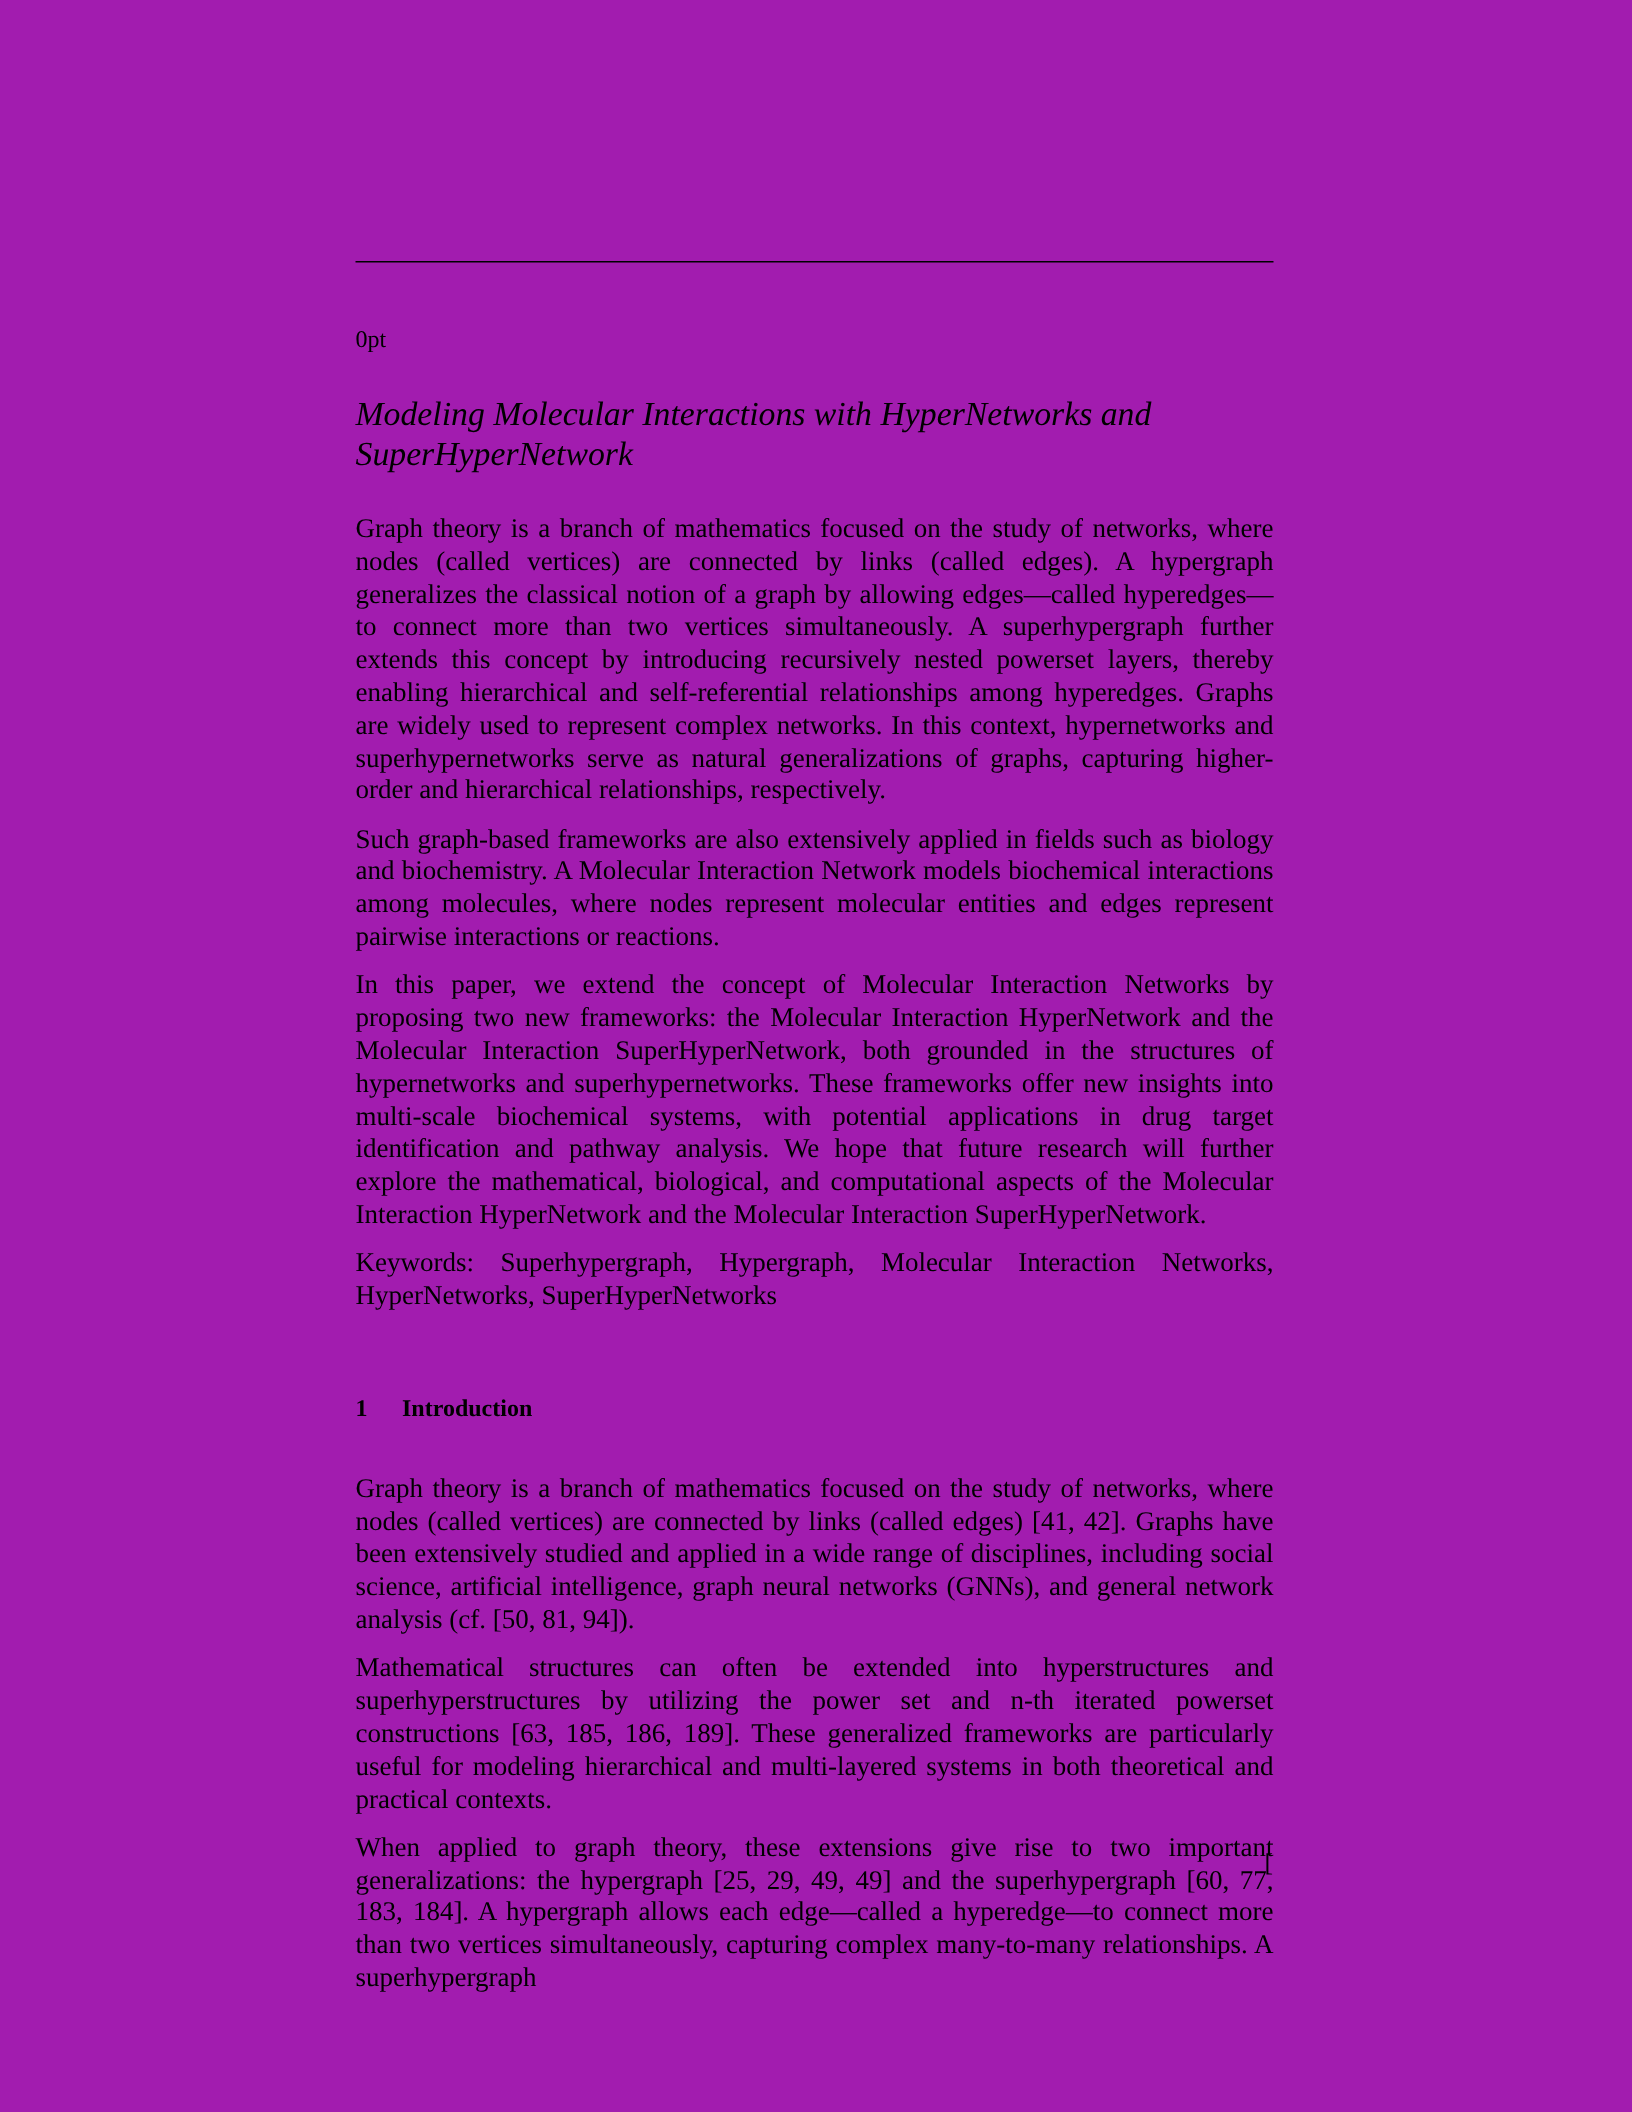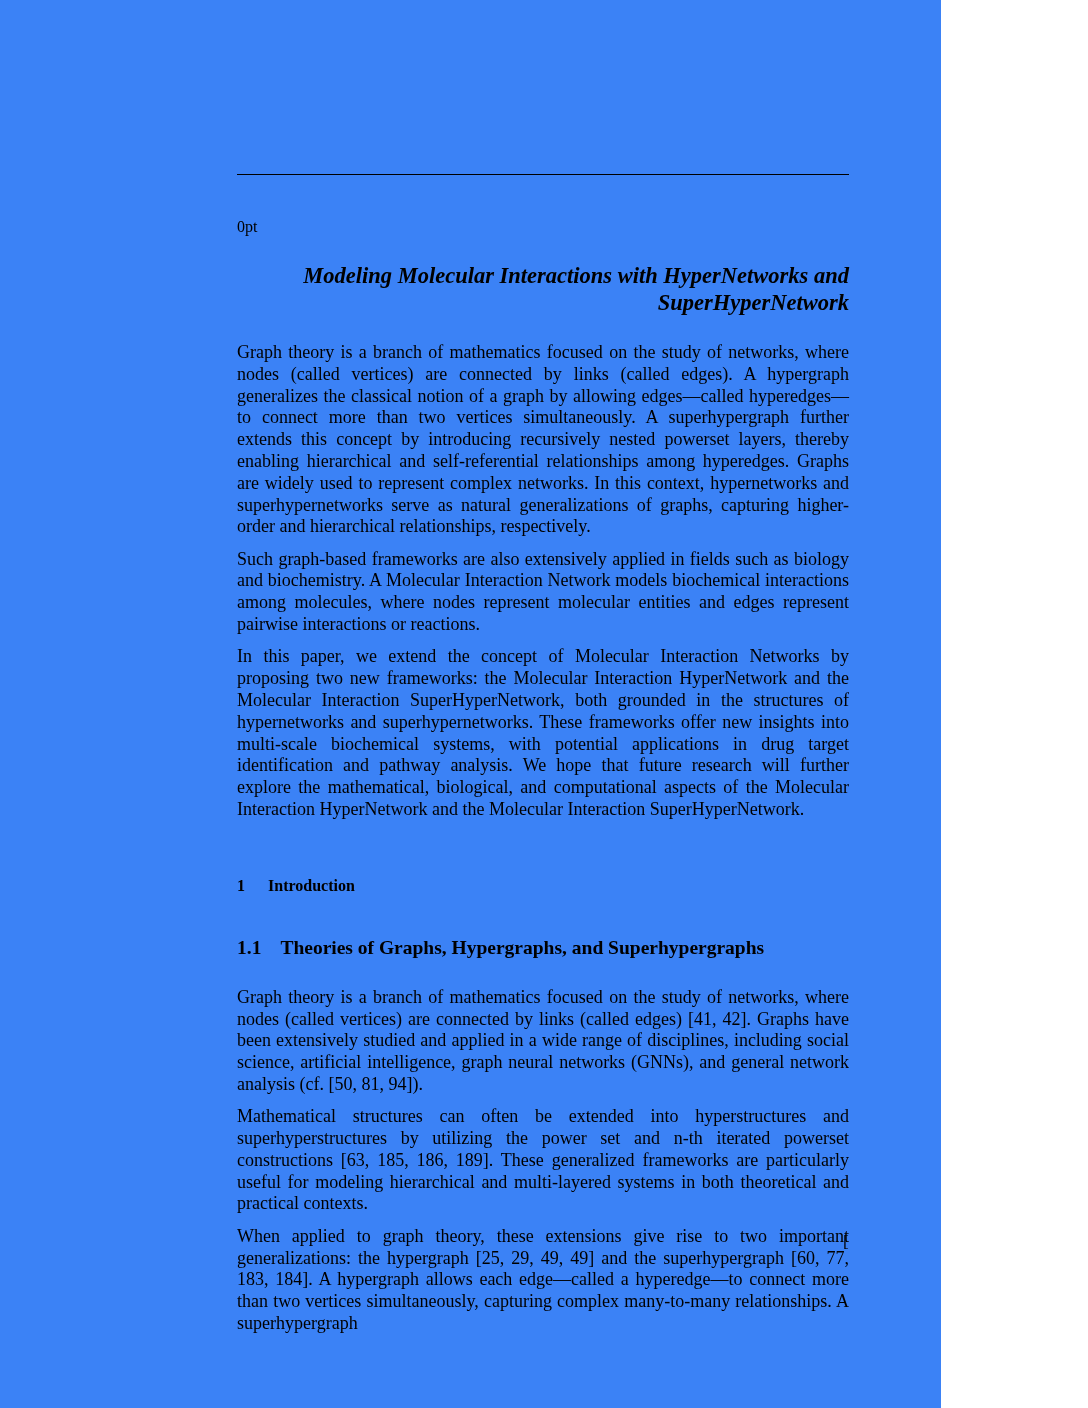--- a/index.html
+++ b/index.html
@@ -1,21 +1,21 @@
 <!DOCTYPE html>
 <html lang="en"><head>
 <meta charset="utf-8">
 <style>
   * { margin: 0; padding: 0; box-sizing: border-box; }
   html, body { background: #ffffff; }
   .page {
     position: relative;
-    width: 941px;
+    width: 1088px;
     height: 1408px;
-    background: #3b82f6;
+    background: #a21caf;
     overflow: hidden;
     font-family: "Liberation Serif", serif;
     color: #000000;
   }
   .content {
     position: absolute;
     left: 237px;
     top: 0;
     width: 612px;
   }
@@ -25,25 +25,25 @@
     border-top: 1.6px solid #000000;
     height: 0;
   }
   .top-note {
     margin-top: 43px;
     font-size: 16px;
     line-height: 18px;
   }
   .title {
     margin-top: 26px;
-    font-weight: bold;
+    font-weight: normal;
     font-style: italic;
     font-size: 22.5px;
     line-height: 27px;
-    text-align: right;
+    text-align: left;
   }
   .title .title-line { display: block; }
   .abstract-heading {
     margin-top: 48px;
     font-size: 24px;
     font-weight: bold;
     line-height: 28px;
   }
   p.body-par {
     font-size: 18px;
@@ -95,28 +95,26 @@
       <span class="title-line">SuperHyperNetwork</span>
     </h1>
 
 
     <p class="body-par first-after-heading"><span>Graph theory is a branch of mathematics focused on the study of networks, where nodes (called vertices) are connected by links (called edges). A hypergraph generalizes the classical notion of a graph by allowing edges—called hyperedges—to connect more than two vertices simultaneously. A superhypergraph further extends this concept by introducing recursively nested powerset layers, thereby enabling hierarchical and self-referential relationships among hyperedges. Graphs are widely used to represent complex networks. In this context, hypernetworks and superhypernetworks serve as natural generalizations of graphs, capturing higher-order and hierarchical relationships, respectively.</span></p>
 
     <p class="body-par"><span>Such graph-based frameworks are also extensively applied in fields such as biology and biochemistry. A Molecular Interaction Network models biochemical interactions among molecules, where nodes represent molecular entities and edges represent pairwise interactions or reactions.</span></p>
 
     <p class="body-par"><span>In this paper, we extend the concept of Molecular Interaction Networks by proposing two new frameworks: the </span><span class="it">Molecular Interaction HyperNetwork</span><span> and the </span><span class="it">Molecular Interaction SuperHyperNetwork</span><span>, both grounded in the structures of hypernetworks and superhypernetworks. These frameworks offer new insights into multi-scale biochemical systems, with potential applications in drug target identification and pathway analysis. We hope that future research will further explore the mathematical, biological, and computational aspects of the </span><span class="it">Molecular Interaction HyperNetwork</span><span> and the </span><span class="it">Molecular Interaction SuperHyperNetwork</span><span>.</span></p>
 
+    <p class="body-par"><span class="it">Keywords:</span><span> Superhypergraph, Hypergraph, Molecular Interaction Networks, HyperNetworks, SuperHyperNetworks</span></p>
 
     <h2 class="section-heading">
       <span class="sec-num">1</span><span>Introduction</span>
     </h2>
 
-    <h3 class="subsection-heading">
-      <span class="sec-num">1.1</span><span>Theories of Graphs, Hypergraphs, and Superhypergraphs</span>
-    </h3>
 
     <p class="body-par first-after-subheading"><span>Graph theory is a branch of mathematics focused on the study of networks, where nodes (called vertices) are connected by links (called edges) [41, 42]. Graphs have been extensively studied and applied in a wide range of disciplines, including social science, artificial intelligence, graph neural networks (GNNs), and general network analysis (cf. [50, 81, 94]).</span></p>
 
     <p class="body-par"><span>Mathematical structures can often be extended into </span><span class="it">hyperstructures</span><span> and </span><span class="it">superhyperstructures</span><span> by utilizing the power set and </span><span class="it">n</span><span>-th iterated powerset constructions [63, 185, 186, 189]. These generalized frameworks are particularly useful for modeling hierarchical and multi-layered systems in both theoretical and practical contexts.</span></p>
 
     <p class="body-par"><span>When applied to graph theory, these extensions give rise to two important generalizations: the </span><span class="it">hypergraph</span><span> [25, 29, 49, 49] and the </span><span class="it">superhypergraph</span><span> [60, 77, 183, 184]. A hypergraph allows each edge—called a </span><span class="it">hyperedge</span><span>—to connect more than two vertices simultaneously, capturing complex many-to-many relationships. A superhypergraph</span></p>
 
   </div>
 
   <div class="margin-bracket">[</div>

